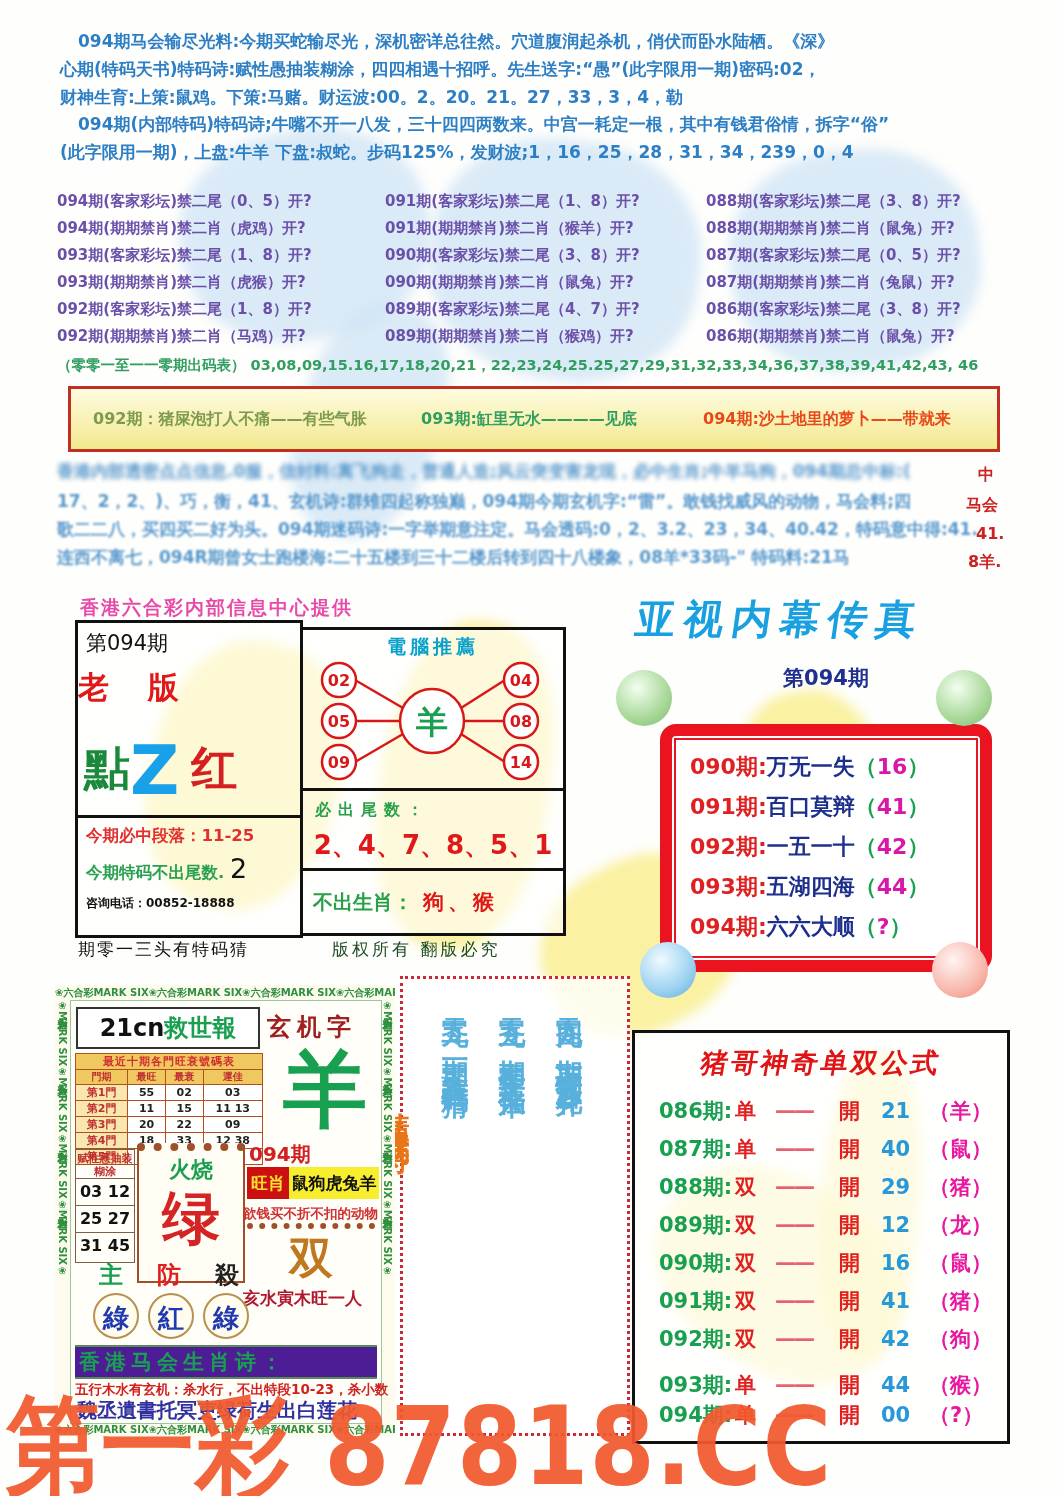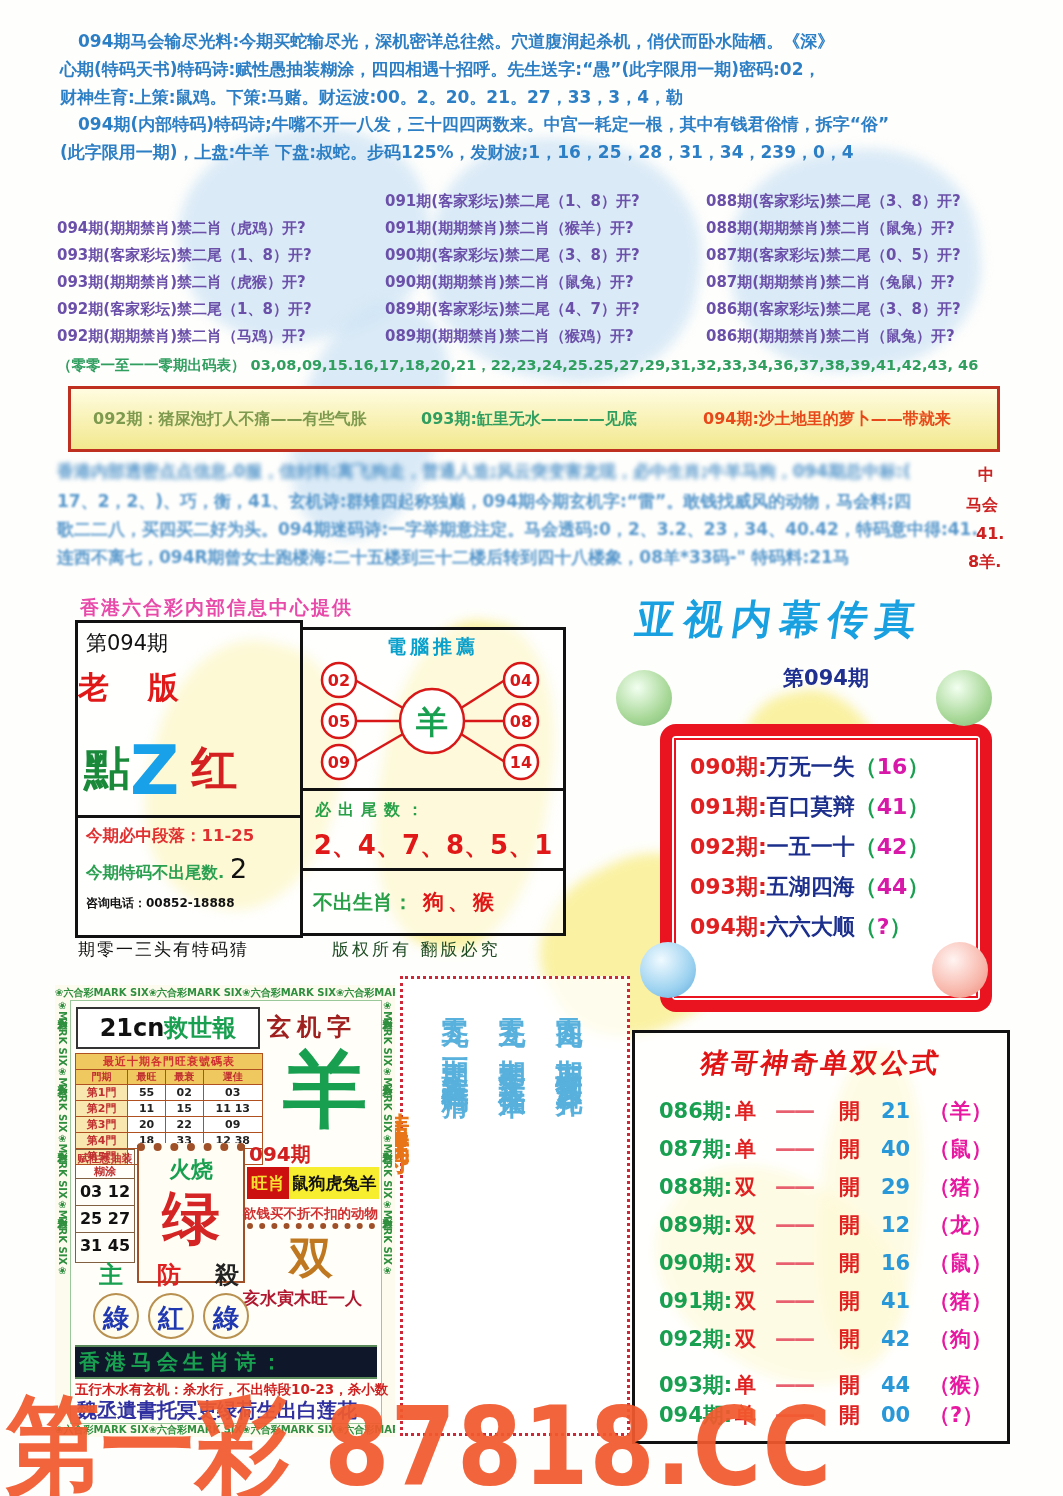--- a/index.html
+++ b/index.html
@@ -54,21 +54,21 @@
   .comp .tails-l{position:absolute;left:12px;top:170px;color:#28a048;font-weight:bold;font-size:16px;letter-spacing:7px;}
   .comp .tails-v{position:absolute;left:0;top:198px;width:100%;text-align:center;color:#e01818;font-weight:bold;font-size:26px;}
   .comp .div2{position:absolute;left:0;top:238px;width:100%;border-top:3px solid #111;}
   .comp .avoid{position:absolute;left:10px;top:258px;white-space:nowrap;}
   .comp .avoid .al{color:#28a048;font-weight:bold;font-size:20px;}
   .comp .avoid .av{color:#e01818;font-weight:bold;font-size:21px;margin-left:10px;letter-spacing:4px;}
   .footer-m{position:absolute;left:332px;top:938px;color:#1c4a22;font-size:17px;letter-spacing:3px;}
   
   .yashi-title{position:absolute;left:636px;top:592px;color:#18a0e0;font-weight:bold;font-size:40px;letter-spacing:8px;transform:skewX(-8deg);white-space:nowrap;}
   .yashi-issue{position:absolute;left:660px;top:664px;width:332px;text-align:center;color:#203090;font-weight:bold;font-size:21px;}
-  .yashi-frame{position:absolute;left:660px;top:724px;width:332px;height:288px;border:12px solid #ea1420;border-radius:16px;background:#fff;box-sizing:border-box;}
+  .yashi-frame{position:absolute;left:660px;top:724px;width:332px;height:248px;border:12px solid #ea1420;border-radius:16px;background:#fff;box-sizing:border-box;}
   .yashi-frame::after{content:"";position:absolute;inset:2px;border:2px solid #ea1420;}
   .yrow{position:absolute;left:18px;font-weight:bold;font-size:22px;white-space:nowrap;z-index:2;}
   .yrow .yi{color:#e02020;}
   .yrow .yt{color:#1c2f8c;}
   .yrow .yp{color:#18a050;}
   .yrow .yn{color:#d818a8;}
   .ball{position:absolute;width:56px;height:56px;border-radius:50%;z-index:5;}
   .ball.g{background:radial-gradient(circle at 38% 32%,#f2fff0,#a8d898 60%,#7cbb74);}
   .ball.b{background:radial-gradient(circle at 38% 32%,#f0faff,#9cd2f0 60%,#5fa8dc);}
   .ball.p{background:radial-gradient(circle at 38% 32%,#fff4f2,#f8b8ac 60%,#ee8878);}
@@ -119,21 +119,21 @@
   .ms-wang .wv{background:#f8ee30;color:#111;font-weight:bold;font-size:17px;flex:1;text-align:center;line-height:32px;white-space:nowrap;}
   .ms-qian{position:absolute;left:172px;top:204px;color:#d03030;font-weight:bold;font-size:13.5px;white-space:nowrap;}
   .ms-shuang{position:absolute;left:176px;top:222px;width:128px;height:56px;border-top:6px dotted #a05028;text-align:center;color:#c07820;font-weight:bold;font-size:44px;line-height:58px;}
   .ms-hai{position:absolute;left:172px;top:286px;color:#b01830;font-weight:bold;font-size:17px;white-space:nowrap;}
   .ms-zfs{position:absolute;left:28px;top:258px;width:140px;display:flex;justify-content:space-between;font-weight:bold;font-size:24px;}
   .ms-zfs .z1{color:#18a050;} .ms-zfs .z2{color:#e02020;} .ms-zfs .z3{color:#222;}
   .ms-circ{position:absolute;left:22px;top:292px;width:156px;display:flex;justify-content:space-between;}
   .ms-circ div{width:46px;height:46px;border:2px solid #b89050;border-radius:50%;background:#fffdf0;
                color:#2038b0;font-weight:bold;font-size:26px;text-align:center;line-height:46px;box-sizing:border-box;}
   .ms-shi{position:absolute;left:4px;top:344px;width:302px;border-top:2px solid #5a8a5a;border-bottom:2px solid #5a8a5a;
-          background:#0f172a;color:#18a050;font-weight:bold;font-size:21px;letter-spacing:5px;line-height:30px;padding-left:4px;box-sizing:border-box;}
+          background:#4c1d95;color:#18a050;font-weight:bold;font-size:21px;letter-spacing:5px;line-height:30px;padding-left:4px;box-sizing:border-box;}
   .ms-wux{position:absolute;left:4px;top:380px;color:#d02020;font-weight:bold;font-size:13.5px;white-space:nowrap;}
   .ms-wei{position:absolute;left:6px;top:396px;color:#3030a0;font-weight:bold;font-size:20px;white-space:nowrap;}
 </style>
 </head>
 <body>
 
 <div id="page">
 
   <div class="wm wm-blue" style="left:180px;top:130px;width:250px;height:210px;transform:rotate(-10deg);"></div>
   <div class="wm wm-blue" style="left:430px;top:140px;width:270px;height:240px;transform:rotate(8deg);"></div>
@@ -147,20 +147,21 @@
   <div class="wm wm-yellow" style="left:740px;top:690px;width:150px;height:210px;transform:rotate(-12deg);"></div>
 
   <div class="layer">
 
     <div class="note" style="left:78px;top:30px;">094期马会输尽光料:今期买蛇输尽光，深机密详总往然。穴道腹润起杀机，俏伏而卧水陆栖。《深》</div>
     <div class="note" style="left:60px;top:58px;">心期(特码天书)特码诗:赋性愚抽装糊涂，四四相遇十招呼。先生送字:“愚”(此字限用一期)密码:02，</div>
     <div class="note" style="left:60px;top:86px;">财神生育:上策:鼠鸡。下策:马赌。财运波:00。2。20。21。27，33，3，4，勒</div>
     <div class="note" style="left:78px;top:113px;">094期(内部特码)特码诗;牛嘴不开一八发，三十四四两数来。中宫一耗定一根，其中有钱君俗情，拆字“俗”</div>
     <div class="note" style="left:60px;top:141px;">(此字限用一期)，上盘:牛羊 下盘:叔蛇。步码125%，发财波;1，16，25，28，31，34，239，0，4</div>
 
+    <div class="ban" style="left:57px;top:188px;">094期(客家彩坛)禁二尾（0、5）开?</div>
     <div class="ban" style="left:57px;top:215px;">094期(期期禁肖)禁二肖（虎鸡）开?</div>
     <div class="ban" style="left:57px;top:242px;">093期(客家彩坛)禁二尾（1、8）开?</div>
     <div class="ban" style="left:57px;top:269px;">093期(期期禁肖)禁二肖（虎猴）开?</div>
     <div class="ban" style="left:57px;top:296px;">092期(客家彩坛)禁二尾（1、8）开?</div>
     <div class="ban" style="left:57px;top:323px;">092期(期期禁肖)禁二肖（马鸡）开?</div>
     <div class="ban" style="left:385px;top:188px;">091期(客家彩坛)禁二尾（1、8）开?</div>
     <div class="ban" style="left:385px;top:215px;">091期(期期禁肖)禁二肖（猴羊）开?</div>
     <div class="ban" style="left:385px;top:242px;">090期(客家彩坛)禁二尾（3、8）开?</div>
     <div class="ban" style="left:385px;top:269px;">090期(期期禁肖)禁二肖（鼠兔）开?</div>
     <div class="ban" style="left:385px;top:296px;">089期(客家彩坛)禁二尾（4、7）开?</div>

